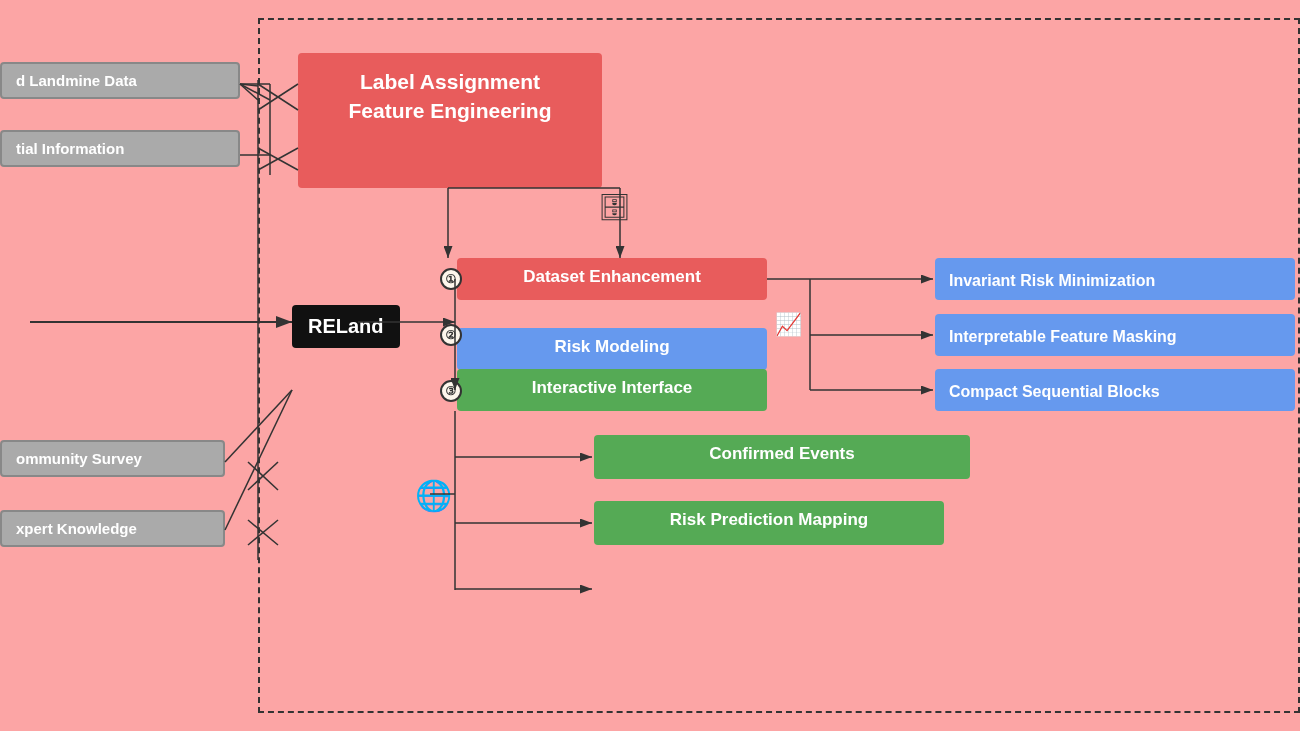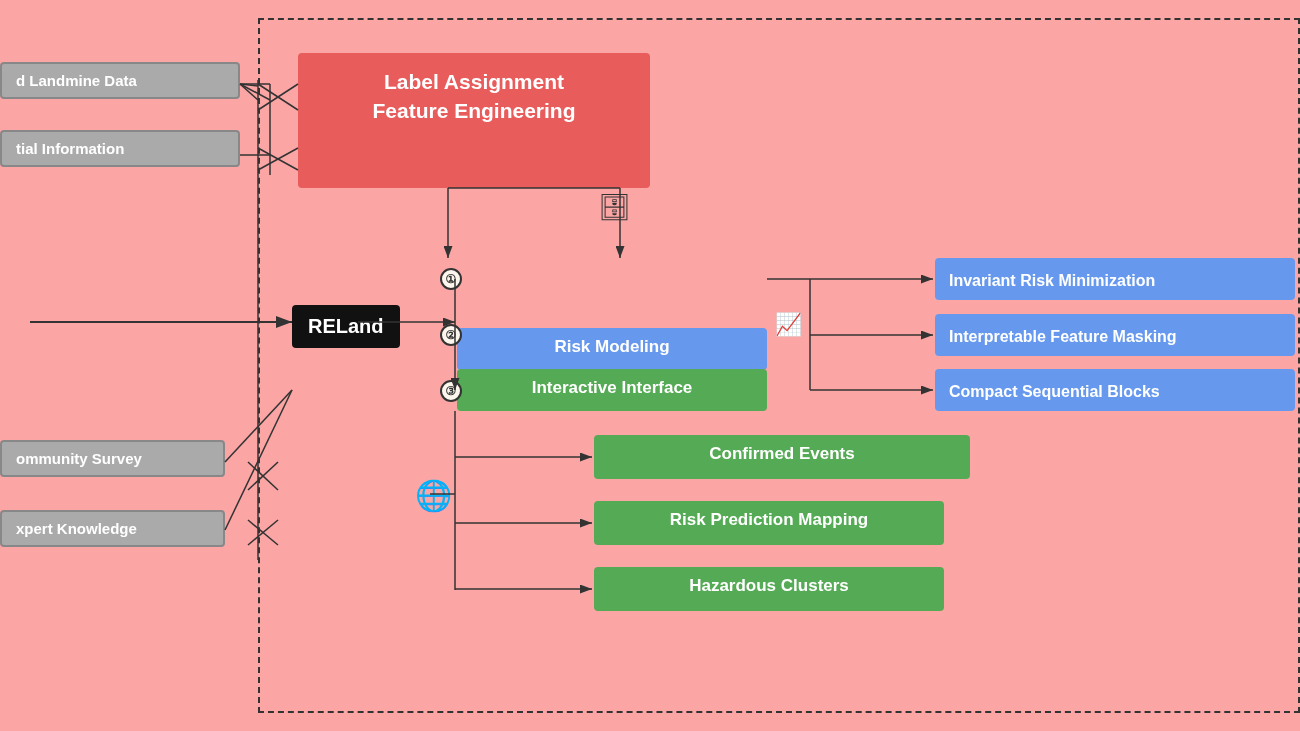--- a/index.html
+++ b/index.html
@@ -156,29 +156,32 @@
   </div>
 
   <div class="left-box" style="top:440px; left:0px; width:225px;">
     <span>ommunity Survey</span>
   </div>
 
   <div class="left-box" style="top:510px; left:0px; width:225px;">
     <span>xpert Knowledge</span>
   </div>
 
-  <div class="red-box" style="top:53px; left:298px; width:352px; height:135px; font-size:21px; line-height:1.4;">
+  <div class="red-box" style="top:53px; left:298px; width:304px; height:135px; font-size:21px; line-height:1.4;">
     <span style="white-space:pre-line;">Label Assignment
 Feature Engineering</span>
   </div>
 
   <div class="reland-box" style="top:305px; left:292px;">
     <span>RELand</span>
   </div>
 
+  <div class="red-box-small" style="top:258px; left:457px; width:310px; height:42px;">
+    <span>Dataset Enhancement</span>
+  </div>
 
   <div class="blue-box" style="top:328px; left:457px; width:310px; height:42px;">
     <span>Risk Modeling</span>
   </div>
 
   <div class="green-box" style="top:369px; left:457px; width:310px; height:42px;">
     <span>Interactive Interface</span>
   </div>
 
   <div class="blue-box-right" style="top:258px; left:935px; height:42px; min-width:360px; background:#6699ee;">
@@ -194,23 +197,20 @@
   </div>
 
   <div class="green-box" style="top:435px; left:594px; width:376px; height:44px;">
     <span>Confirmed Events</span>
   </div>
 
   <div class="green-box" style="top:501px; left:594px; width:350px; height:44px;">
     <span>Risk Prediction Mapping</span>
   </div>
 
-  <div class="green-box" style="top:567px; left:594px; width:350px; height:44px;">
-    <span>Hazardous Clusters</span>
-  </div>
 
   <div class="number-circle" style="top:268px; left:440px;">①</div>
   <div class="number-circle" style="top:324px; left:440px;">②</div>
   <div class="number-circle" style="top:380px; left:440px;">③</div>
 
   <div class="icon" style="top:478px; left:415px; font-size:30px;">🌐</div>
 
   <div class="icon" style="top:192px; left:598px; font-size:26px;">🗄</div>
 
   <div class="icon" style="top:312px; left:775px; font-size:22px;">📈</div>

